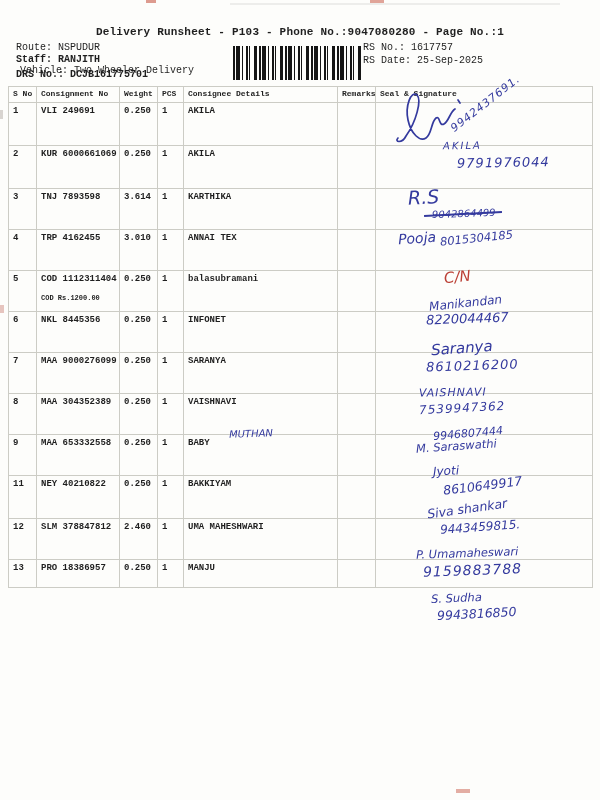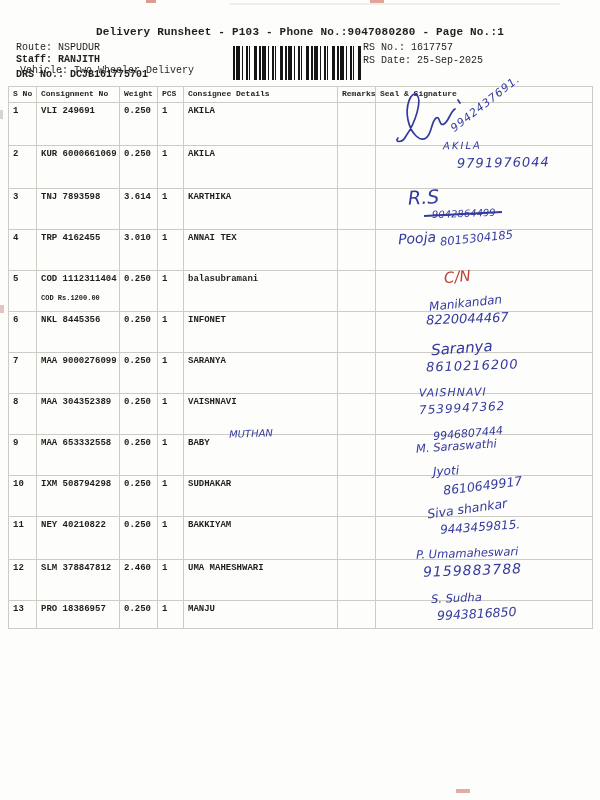--- a/index.html
+++ b/index.html
@@ -199,29 +199,20 @@
       </tr>
       <tr class="row">
         <td>9</td>
         <td>MAA 653332558</td>
         <td class="weight">0.250</td>
         <td class="pcs">1</td>
         <td class="consignee">BABY</td>
         <td></td>
         <td></td>
       </tr>
-      <tr class="row">
-        <td>10</td>
-        <td>IXM 508794298</td>
-        <td class="weight">0.250</td>
-        <td class="pcs">1</td>
-        <td class="consignee">SUDHAKAR</td>
-        <td></td>
-        <td></td>
-      </tr>
       <tr class="row h43">
         <td>11</td>
         <td>NEY 40210822</td>
         <td class="weight">0.250</td>
         <td class="pcs">1</td>
         <td class="consignee">BAKKIYAM</td>
         <td></td>
         <td></td>
       </tr>
       <tr class="row">

